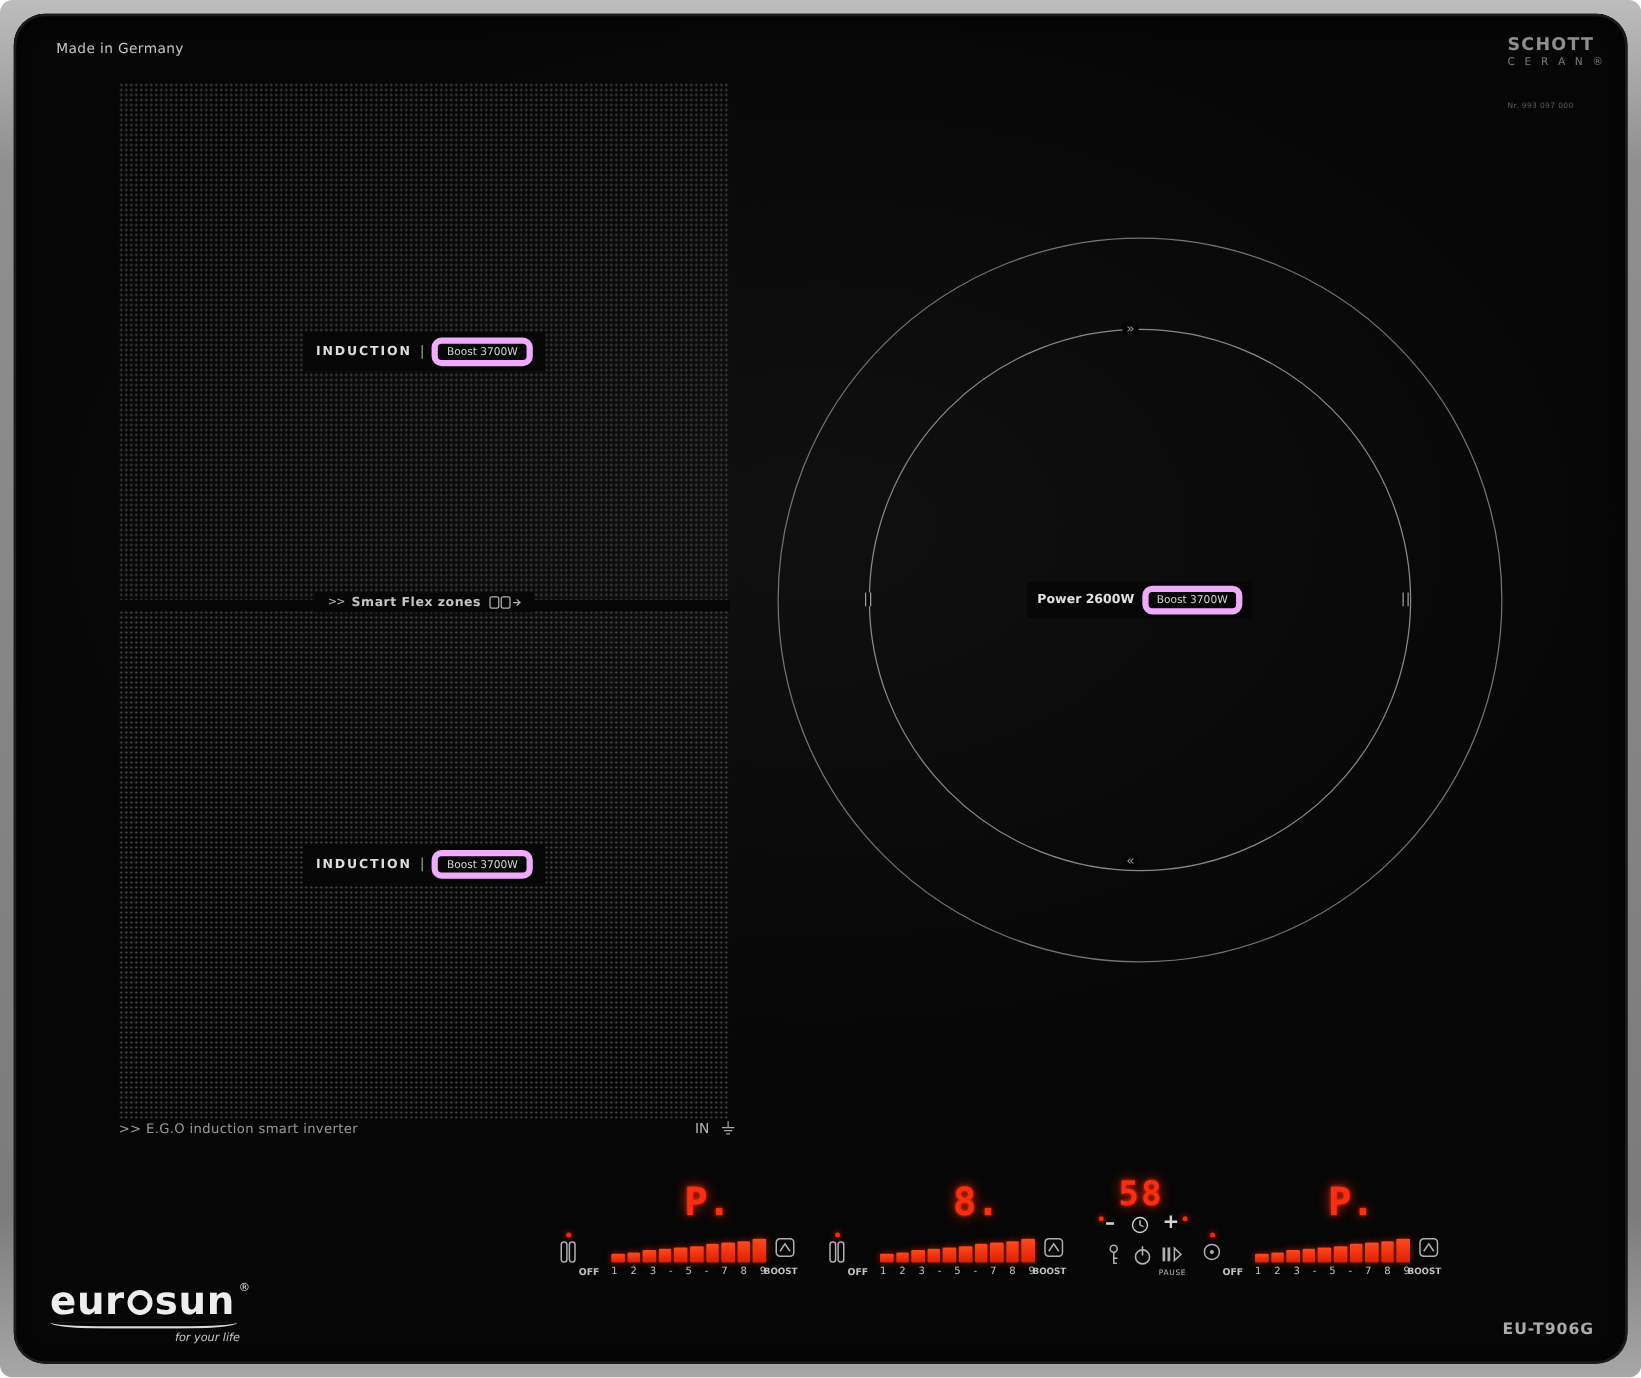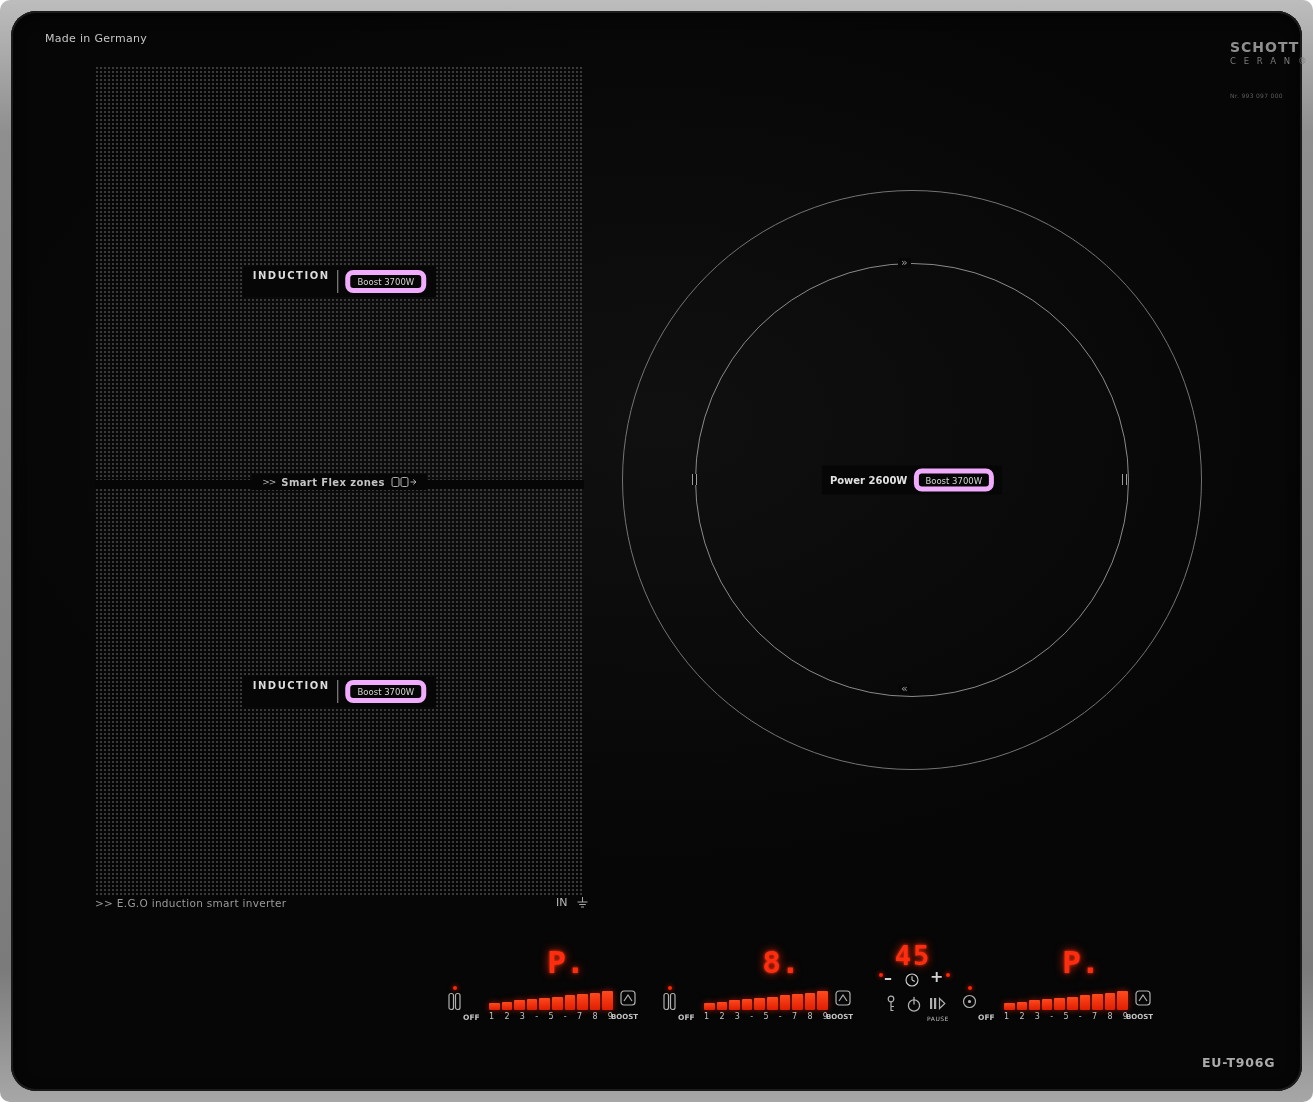--- a/index.html
+++ b/index.html
@@ -5,29 +5,29 @@
   *{margin:0;padding:0;box-sizing:border-box}
   body{background:#fff;font-family:"DejaVu Sans",sans-serif;}
   .device{position:relative;width:1313px;height:1102px;border-radius:10px;overflow:hidden;
     background:linear-gradient(180deg,#bdbdbd,#8f8f8f 12%,#7b7b7b 88%,#a7a7a7);}
   .glass{position:absolute;left:11px;top:11px;right:11px;bottom:11px;border-radius:25px;
     background:radial-gradient(ellipse 70% 55% at 50% 38%, #101010, #060606 75%);
     box-shadow:inset 0 0 0 2px #1b1b1b, inset 0 3px 14px rgba(0,0,0,.85);}
   .txt{position:absolute;color:#9a9a9a;}
   .made-in{left:45px;top:32px;font-size:11px;color:#c6c6c6;letter-spacing:.3px}
   
-  .schott{position:absolute;left:1206px;top:39px;width:80px;margin-left:24px;}
+  .schott{position:absolute;left:1206px;top:28px;width:80px;}
   .schott .l1{font-size:14px;font-weight:bold;color:#8f8f8f;letter-spacing:1px}
   .schott .l2{font-size:8.5px;color:#7a7a7a;letter-spacing:2.5px;margin-top:1px}
   .schott .ser{font-size:6px;color:#5e5e5e;margin-top:26px;letter-spacing:.3px}
   
   .dotzone{position:absolute;background-image:radial-gradient(circle,#3a3a3a .9px,transparent 1.05px);background-size:4px 4px;}
   .zone-top{left:95px;top:66px;width:489px;height:414px;}
   .zone-bottom{left:95px;top:488px;width:489px;height:407px;}
-  .zone-label{position:absolute;left:50%;transform:translateX(-50%);display:flex;gap:7px;background:#060606;padding:4px 10px;}
+  .zone-label{position:absolute;left:50%;transform:translateX(-50%);display:flex;align-items:center;gap:7px;background:#060606;padding:4px 10px;}
   .zl-top{top:200px}.zl-bottom{top:188px}
   .zone-name{font-size:10px;letter-spacing:1.5px;color:#dcdcdc;border-right:1px solid #9a9a9a;padding-right:8px;font-weight:bold}
   .boost-box{border:5px solid #f0abfc;border-radius:8px;padding:1.5px 7px;font-size:8.5px;color:#d5d5d5;white-space:nowrap}
   .divider-strip{position:absolute;left:95px;top:480px;width:489px;height:9px;background:#060606;}
   .divider-label{position:absolute;left:95px;top:474px;width:489px;display:flex;justify-content:center;align-items:center;gap:6px;background:transparent;}
   .divider-label .inner{display:flex;align-items:center;gap:6px;background:#060606;padding:2px 10px;}
   .chev{font-size:9px;color:#b5b5b5;letter-spacing:-1px}
   .div-lbl{font-size:10px;color:#c4c4c4;font-weight:bold;letter-spacing:.4px}
   
   .circle{position:absolute;border:1px solid #7d7d7d;border-radius:50%;}
@@ -205,21 +205,21 @@
         <span>9</span>
       </div>
     <svg class="boost-ico" width="16" height="16" viewBox="0 0 16 16" fill="none" stroke="#b0b0b0" stroke-width="1.2">
       <rect x="1" y="1" width="14" height="14" rx="3"></rect>
         <polyline points="4,11 8,5 12,11"></polyline>
     </svg>
     <span class="boostlbl">BOOST</span>
   </div>
 
   <div class="timer">
-    <div class="led led-timer">45</div>
+    <div class="led led-timer">58</div>
     <span class="reddot t-dot-l"></span>
     <span class="reddot t-dot-r"></span>
     <span class="t-minus">–</span>
     <svg class="t-clock" width="16" height="16" viewBox="0 0 16 16" fill="none" stroke="#cfcfcf" stroke-width="1.1">
       <circle cx="8" cy="8" r="6"></circle>
         <path d="M8 8 V4.2 M8 8 L10.8 9.4"></path>
     </svg>
     <span class="t-plus">+</span>
     <svg class="t-key" width="14" height="18" viewBox="0 0 14 18" fill="none" stroke="#b0b0b0" stroke-width="1.2">
       <circle cx="7" cy="4" r="2.8"></circle>
@@ -268,15 +268,25 @@
         <span>8</span>
         <span>9</span>
       </div>
     <svg class="boost-ico" width="16" height="16" viewBox="0 0 16 16" fill="none" stroke="#b0b0b0" stroke-width="1.2">
       <rect x="1" y="1" width="14" height="14" rx="3"></rect>
         <polyline points="4,11 8,5 12,11"></polyline>
     </svg>
     <span class="boostlbl">BOOST</span>
   </div>
 
+  <div class="logo">
+    <div class="logo-row">
+      <span>eur</span>
+      <span class="logo-o"></span>
+      <span>sun</span>
+      <span class="logo-reg">®</span>
+    </div>
+    <div class="logo-swoosh"></div>
+    <div class="tagline">for your life</div>
+  </div>
 
   <div class="model">EU-T906G</div>
 </div>
 
 </body></html>

